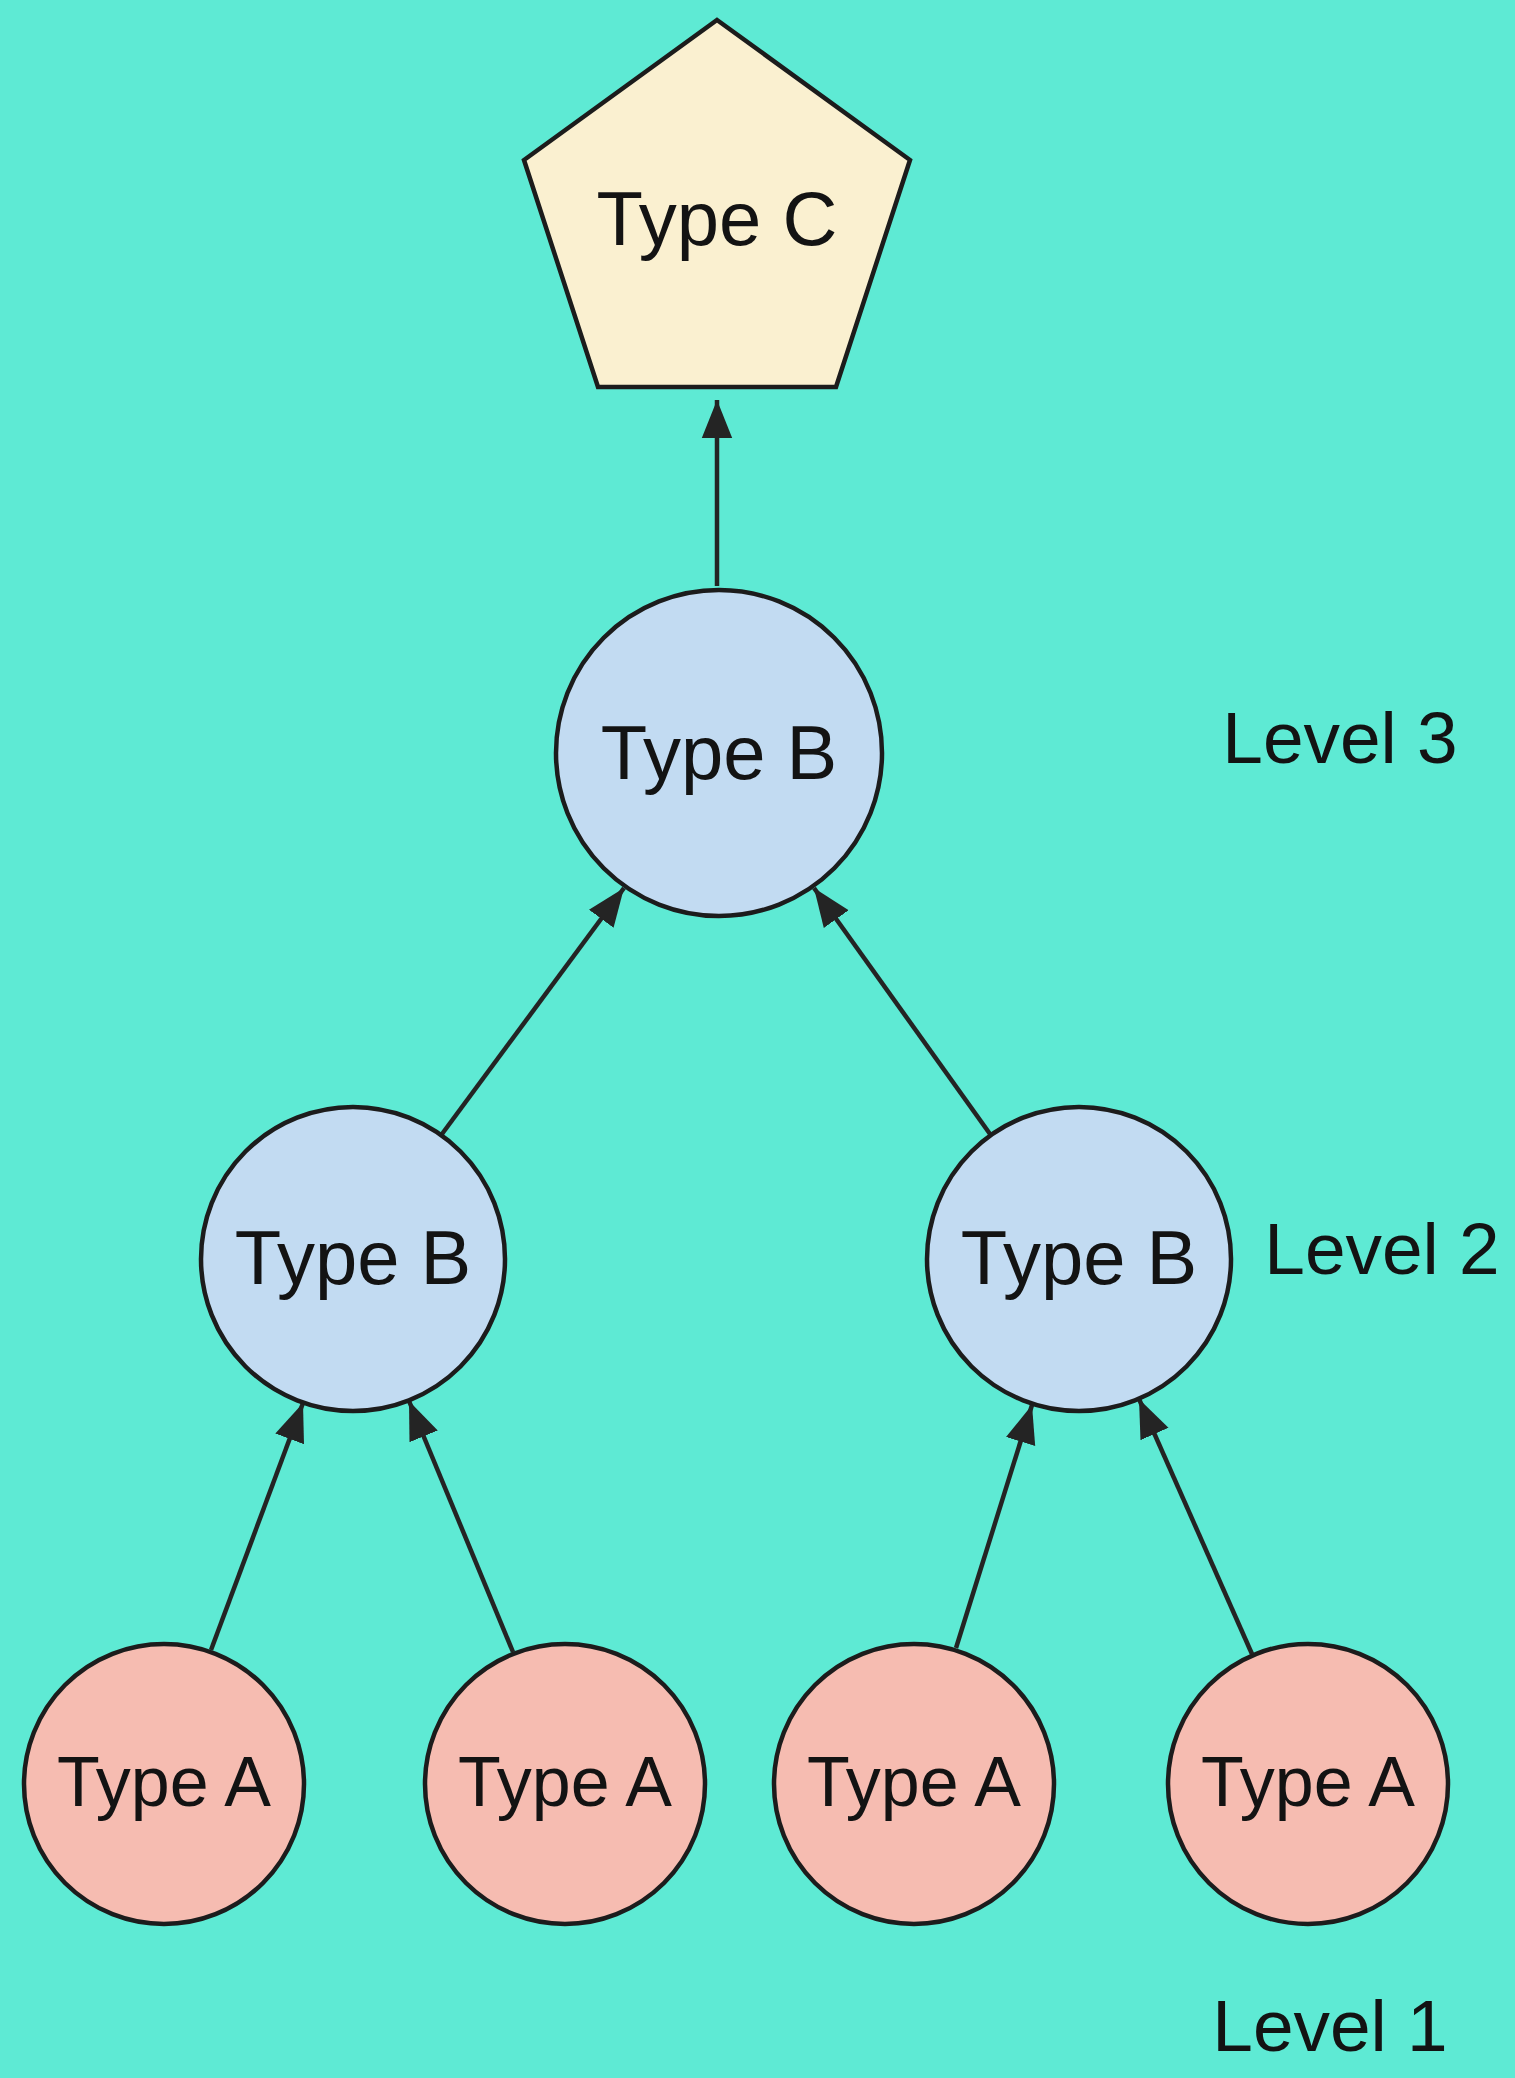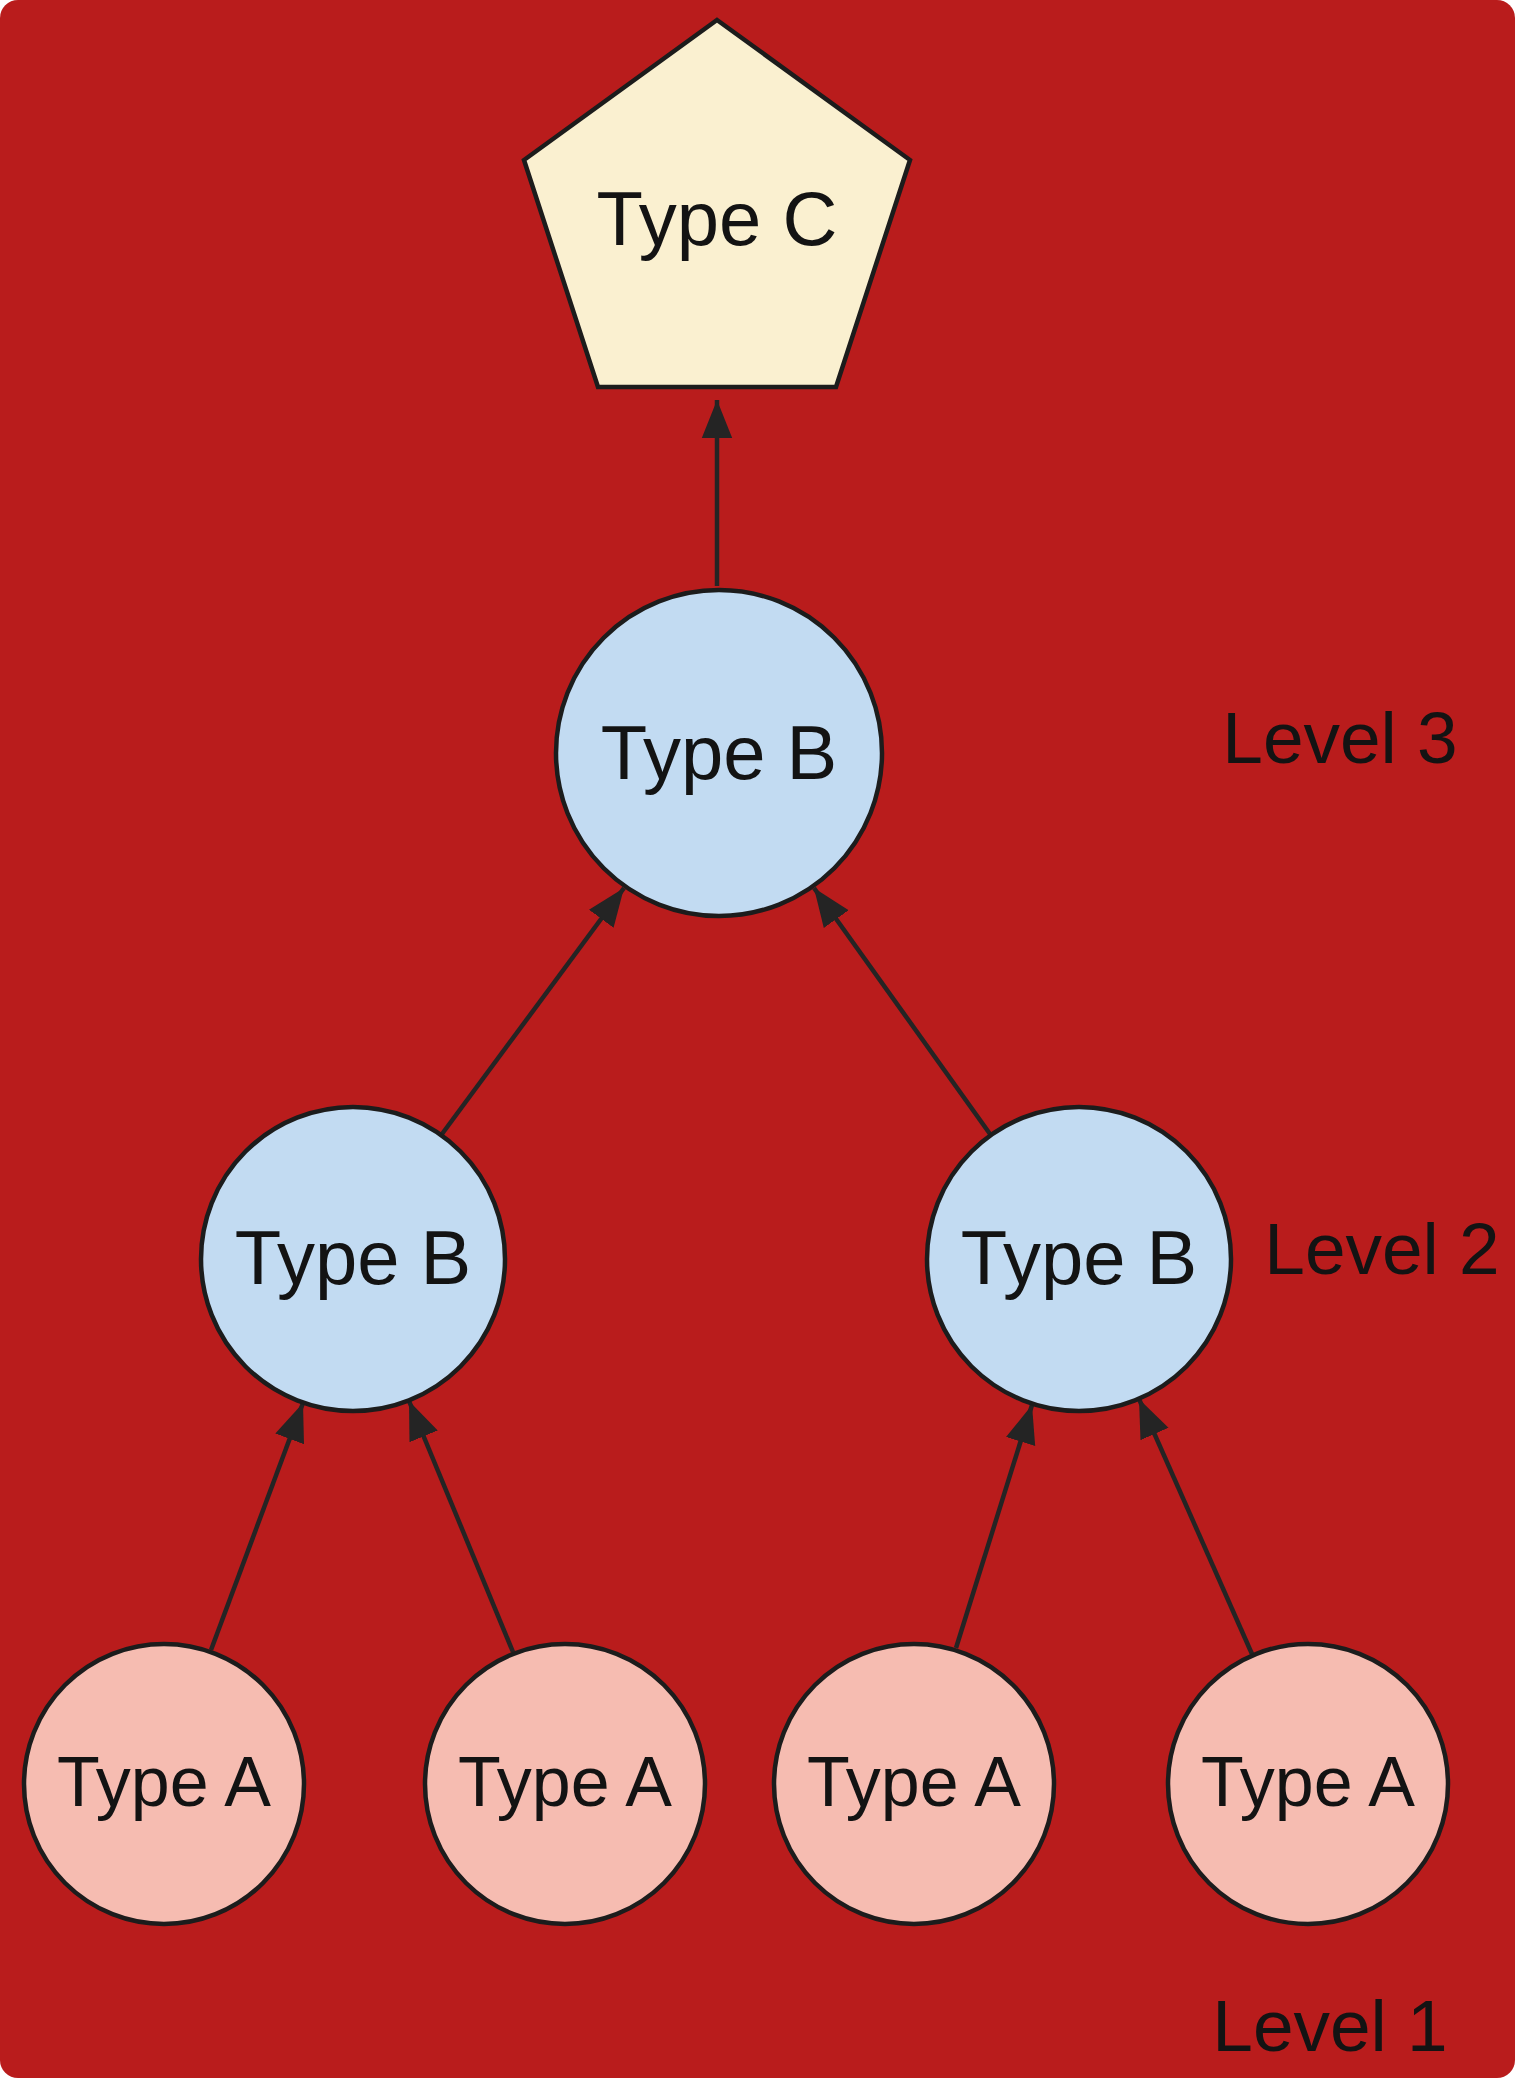--- a/index.html
+++ b/index.html
@@ -4,23 +4,22 @@
 <style>
   html, body {
     margin: 0;
     padding: 0;
     background: #ffffff;
   }
   .page {
     position: relative;
     width: 1515px;
     height: 2078px;
-    background: #b91c1c;
+    background: #5eead4;
     overflow: hidden;
-    border-radius: 18px;
   }
   svg { display: block; }
   .shape {
     stroke: #1c1c1c;
     stroke-width: 4.5;
   }
   .arrow {
     stroke: #242424;
     stroke-width: 4.5;
     fill: none;

